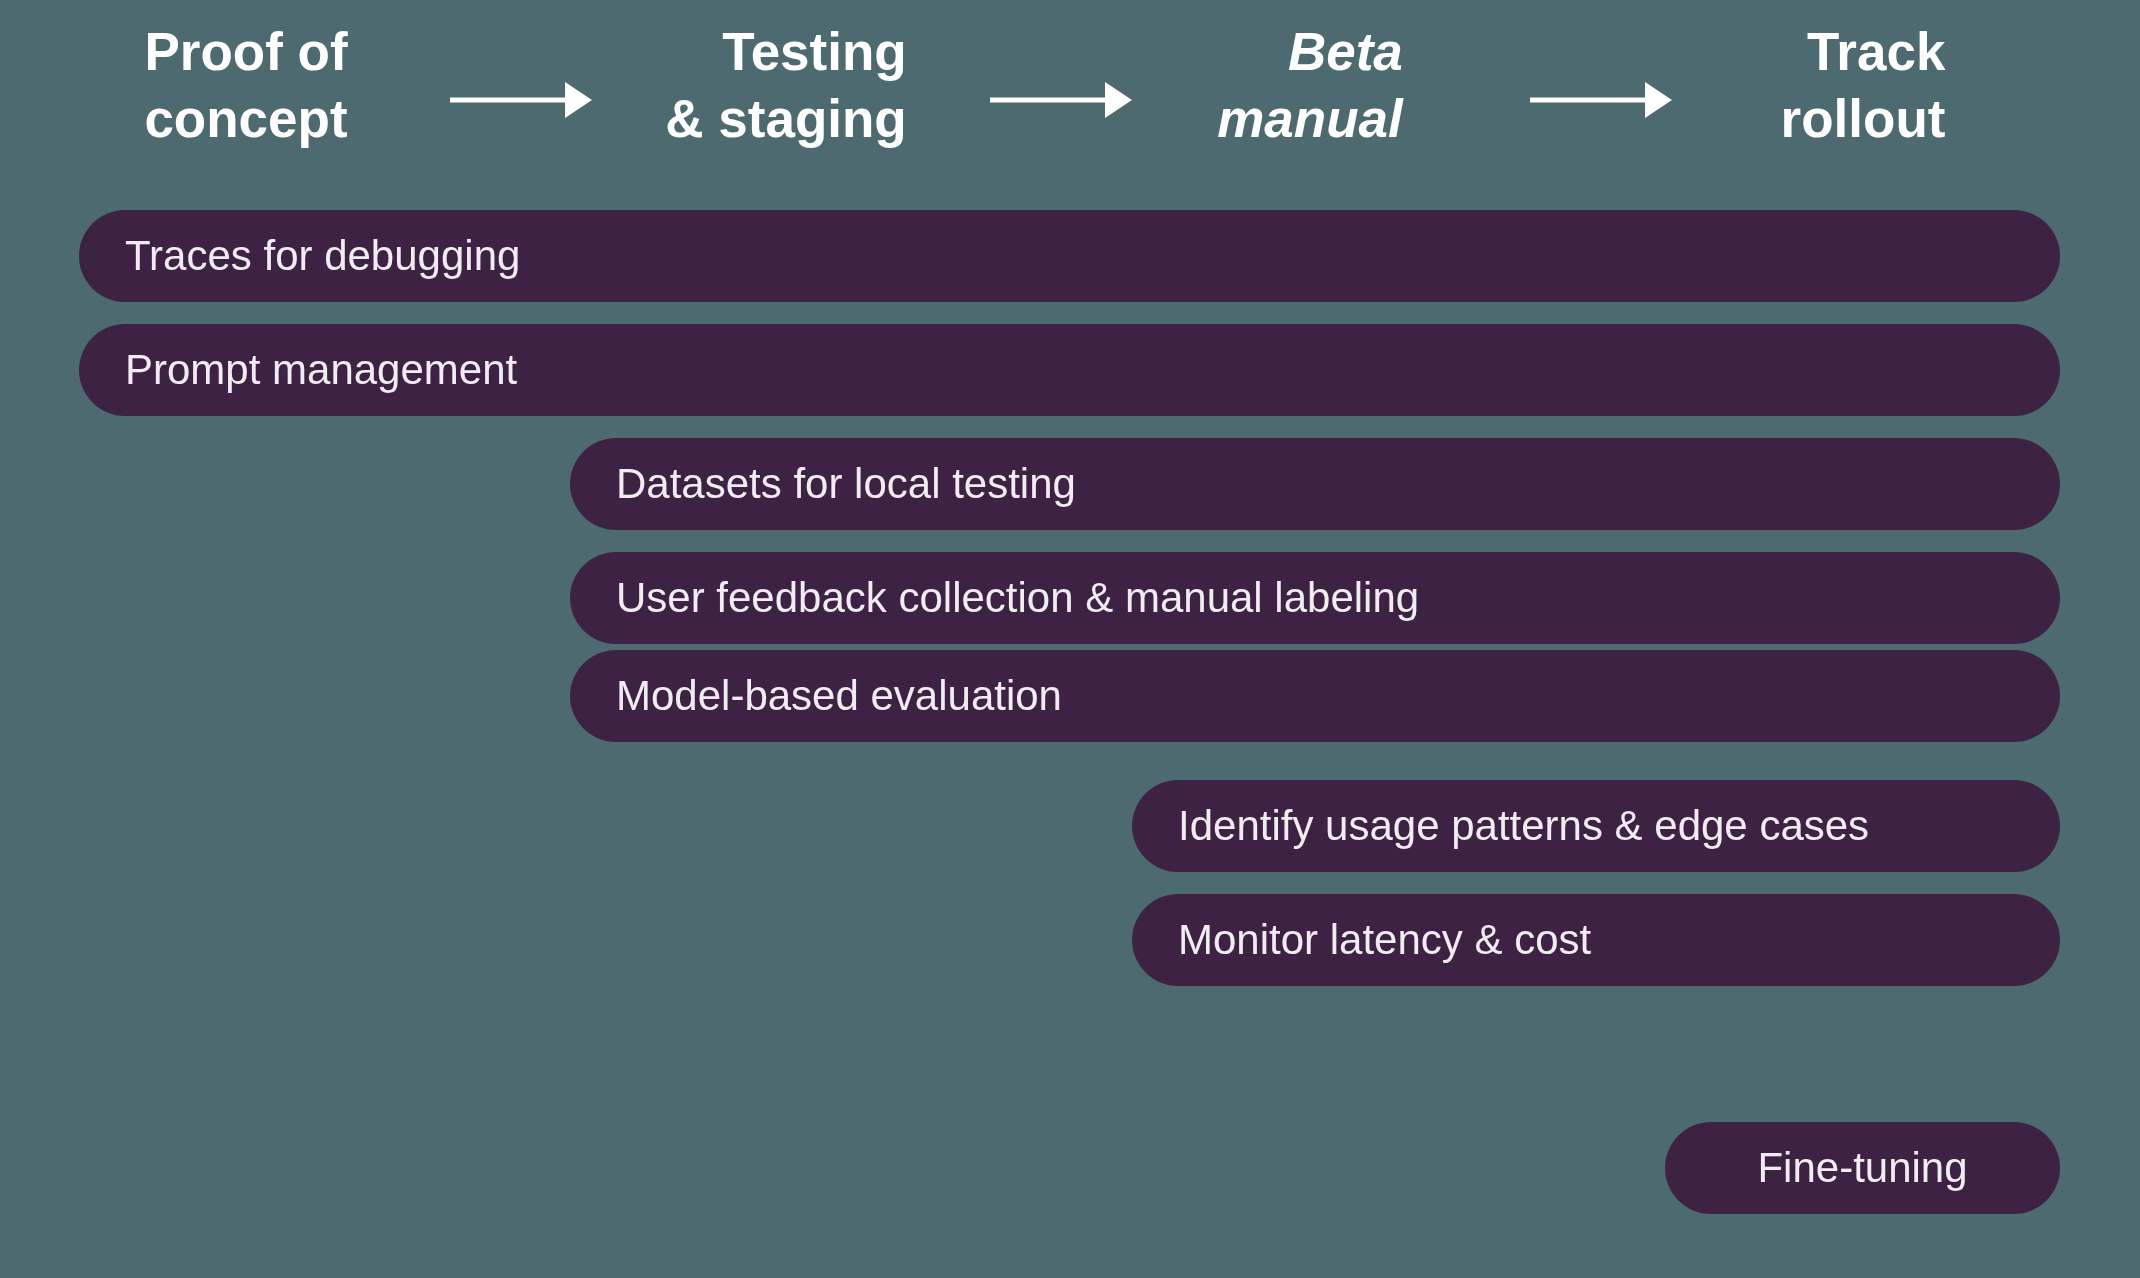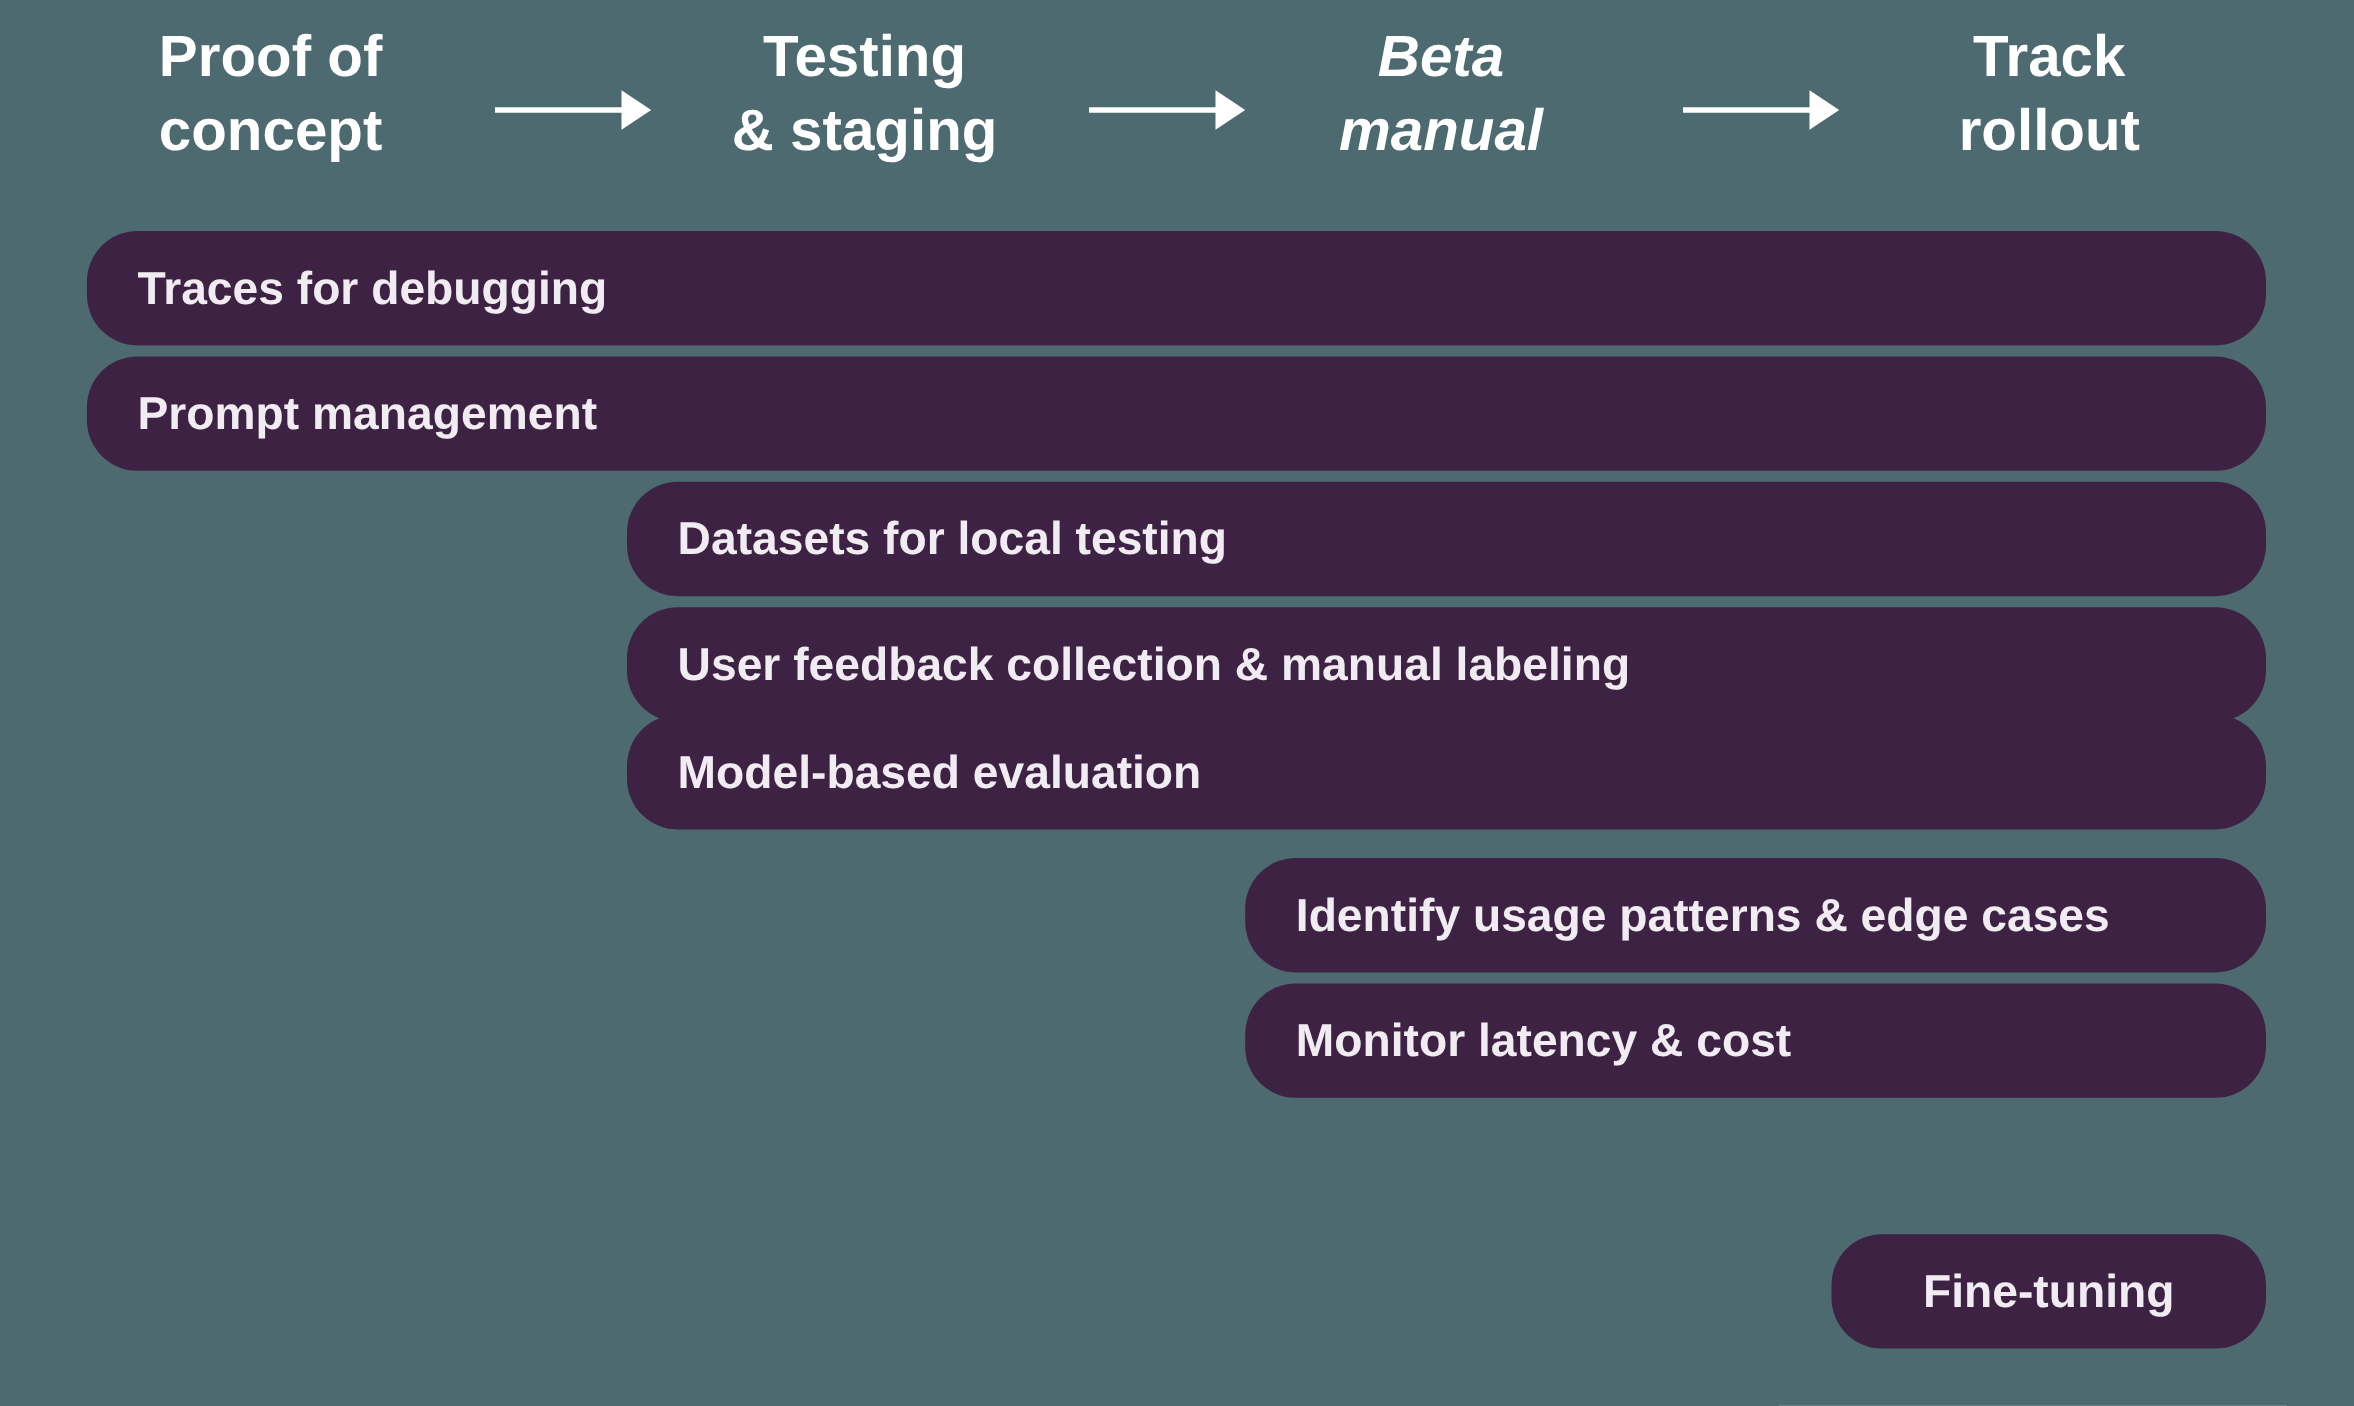--- a/index.html
+++ b/index.html
@@ -10,21 +10,21 @@
     background: var(--bg, #4C6A70);
     overflow: hidden;
     font-family: "Liberation Sans", sans-serif;
   }
 
   
   .phase {
     position: absolute;
     top: 18px;
     transform: translateX(-50%);
-    text-align: center;
+    text-align: right;
     color: var(--header-text, #FFFFFF);
     font-size: 53px;
     font-weight: 700;
     line-height: 67px;
     white-space: nowrap;
   }
   .phase span { display: block; }
   .p1 { left: 246px; }
   .p2 { left: 786px; }
   .p3 { left: 1310px; font-style: italic; }
@@ -39,26 +39,26 @@
   }
   .a1 { left: 450px; }
   .a2 { left: 990px; }
   .a3 { left: 1530px; }
   .arrow svg { display: block; }
 
   
   .bar {
     position: absolute;
     right: 80px;
-    height: 104px;
+    height: 92px;
     border-radius: 46px;
     background: var(--bar, #3D2243);
     color: var(--bar-text, #F1ECF2);
     font-size: 42px;
-    font-weight: 700;
+    font-weight: 400;
     display: flex;
     align-items: center;
     padding-left: 46px;
     box-sizing: border-box;
     white-space: nowrap;
   }
   .r1 { top: 210px; }
   .r2 { top: 324px; text-align: center; }
   .r3 { top: 438px; }
   .r4 { top: 552px; }

